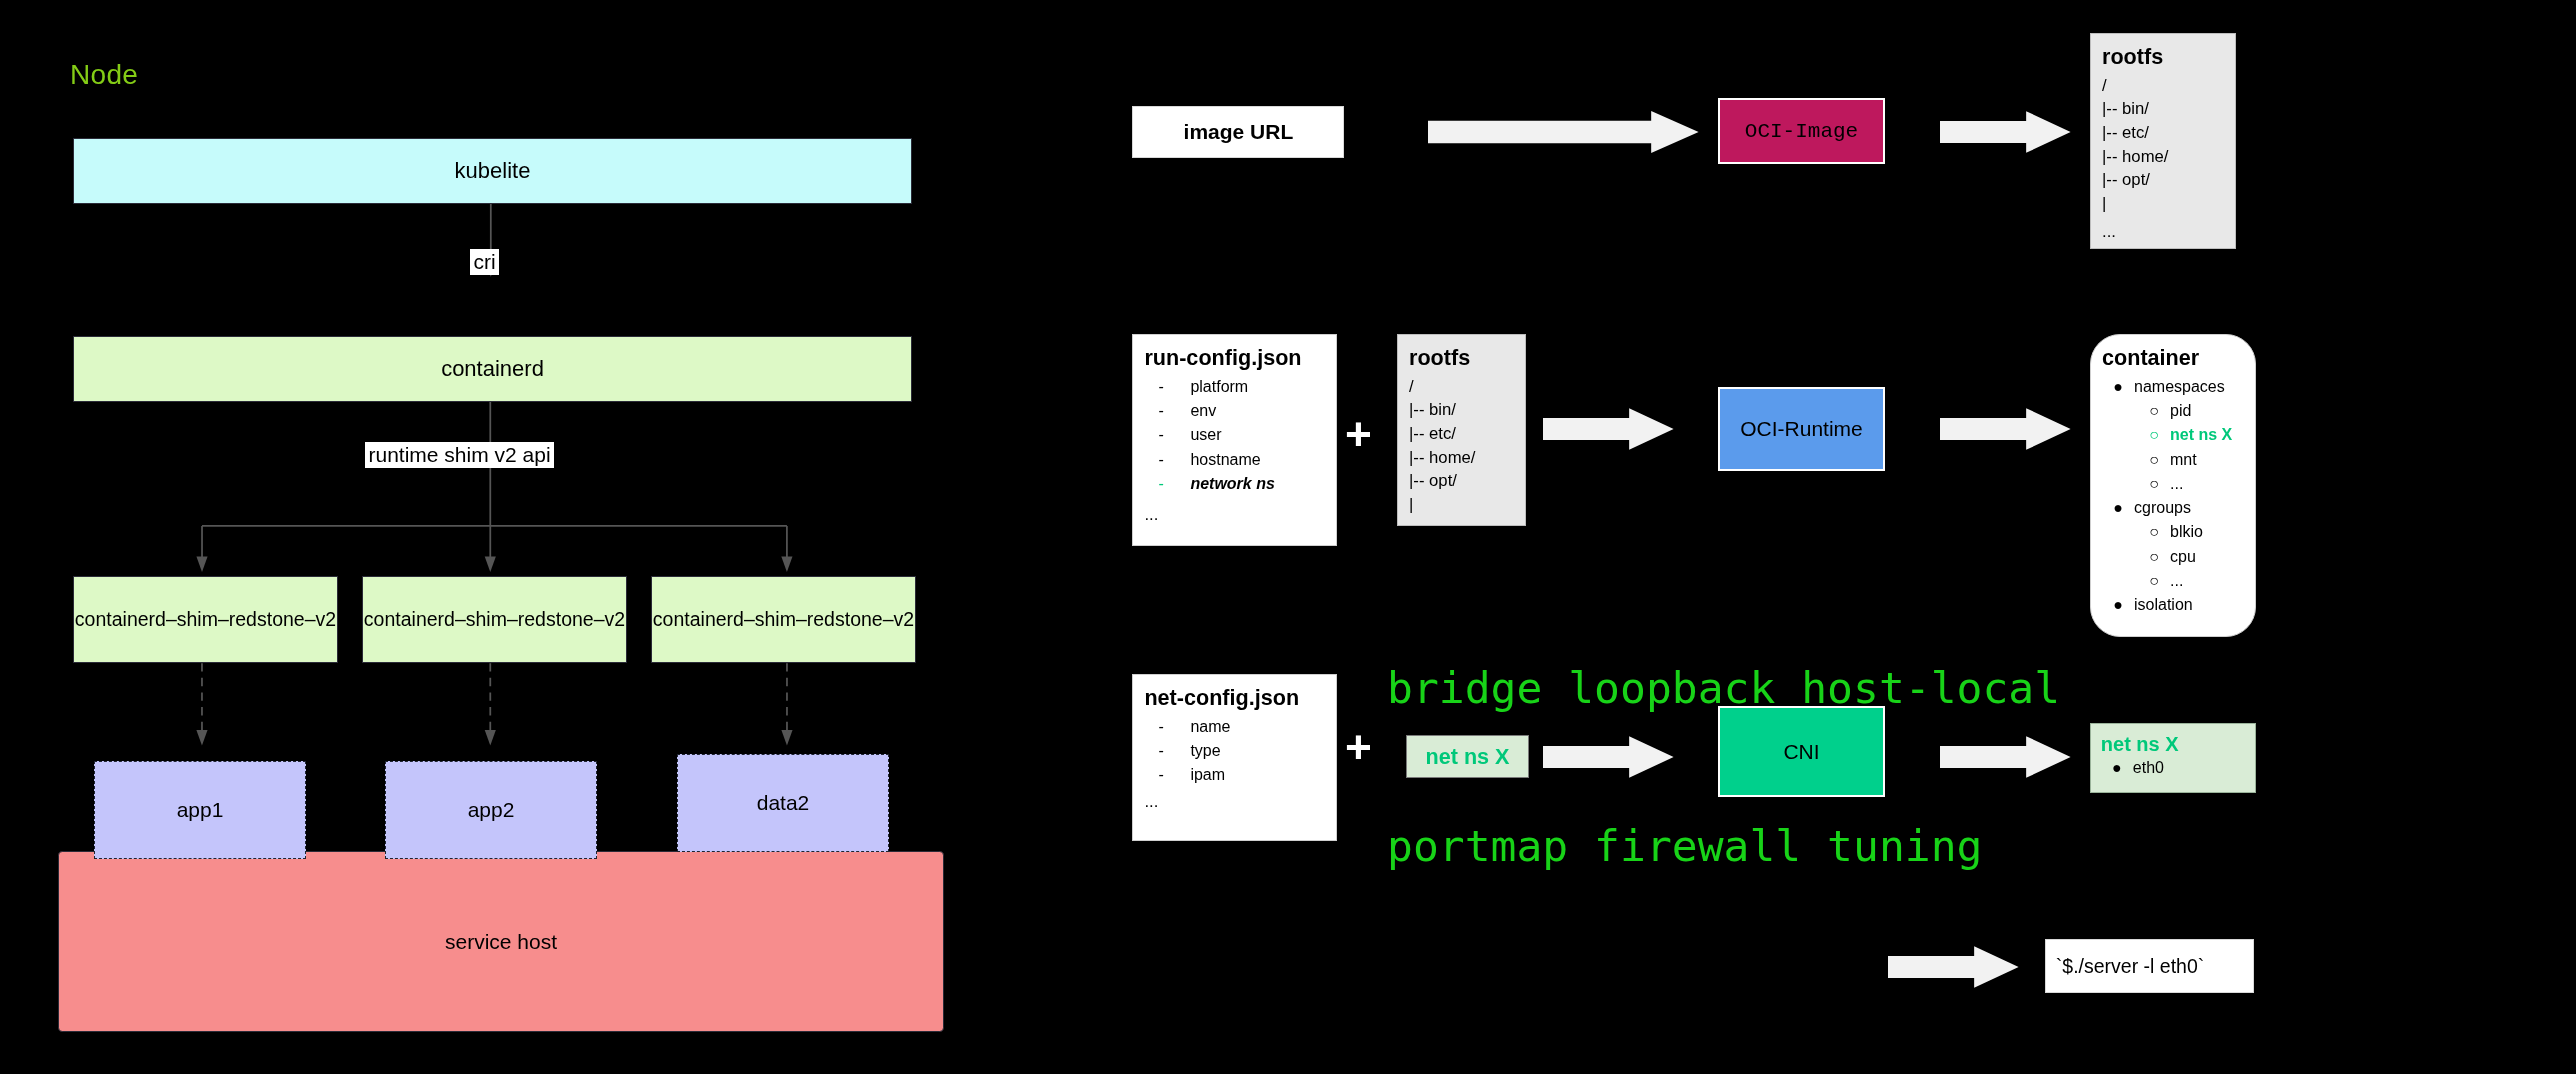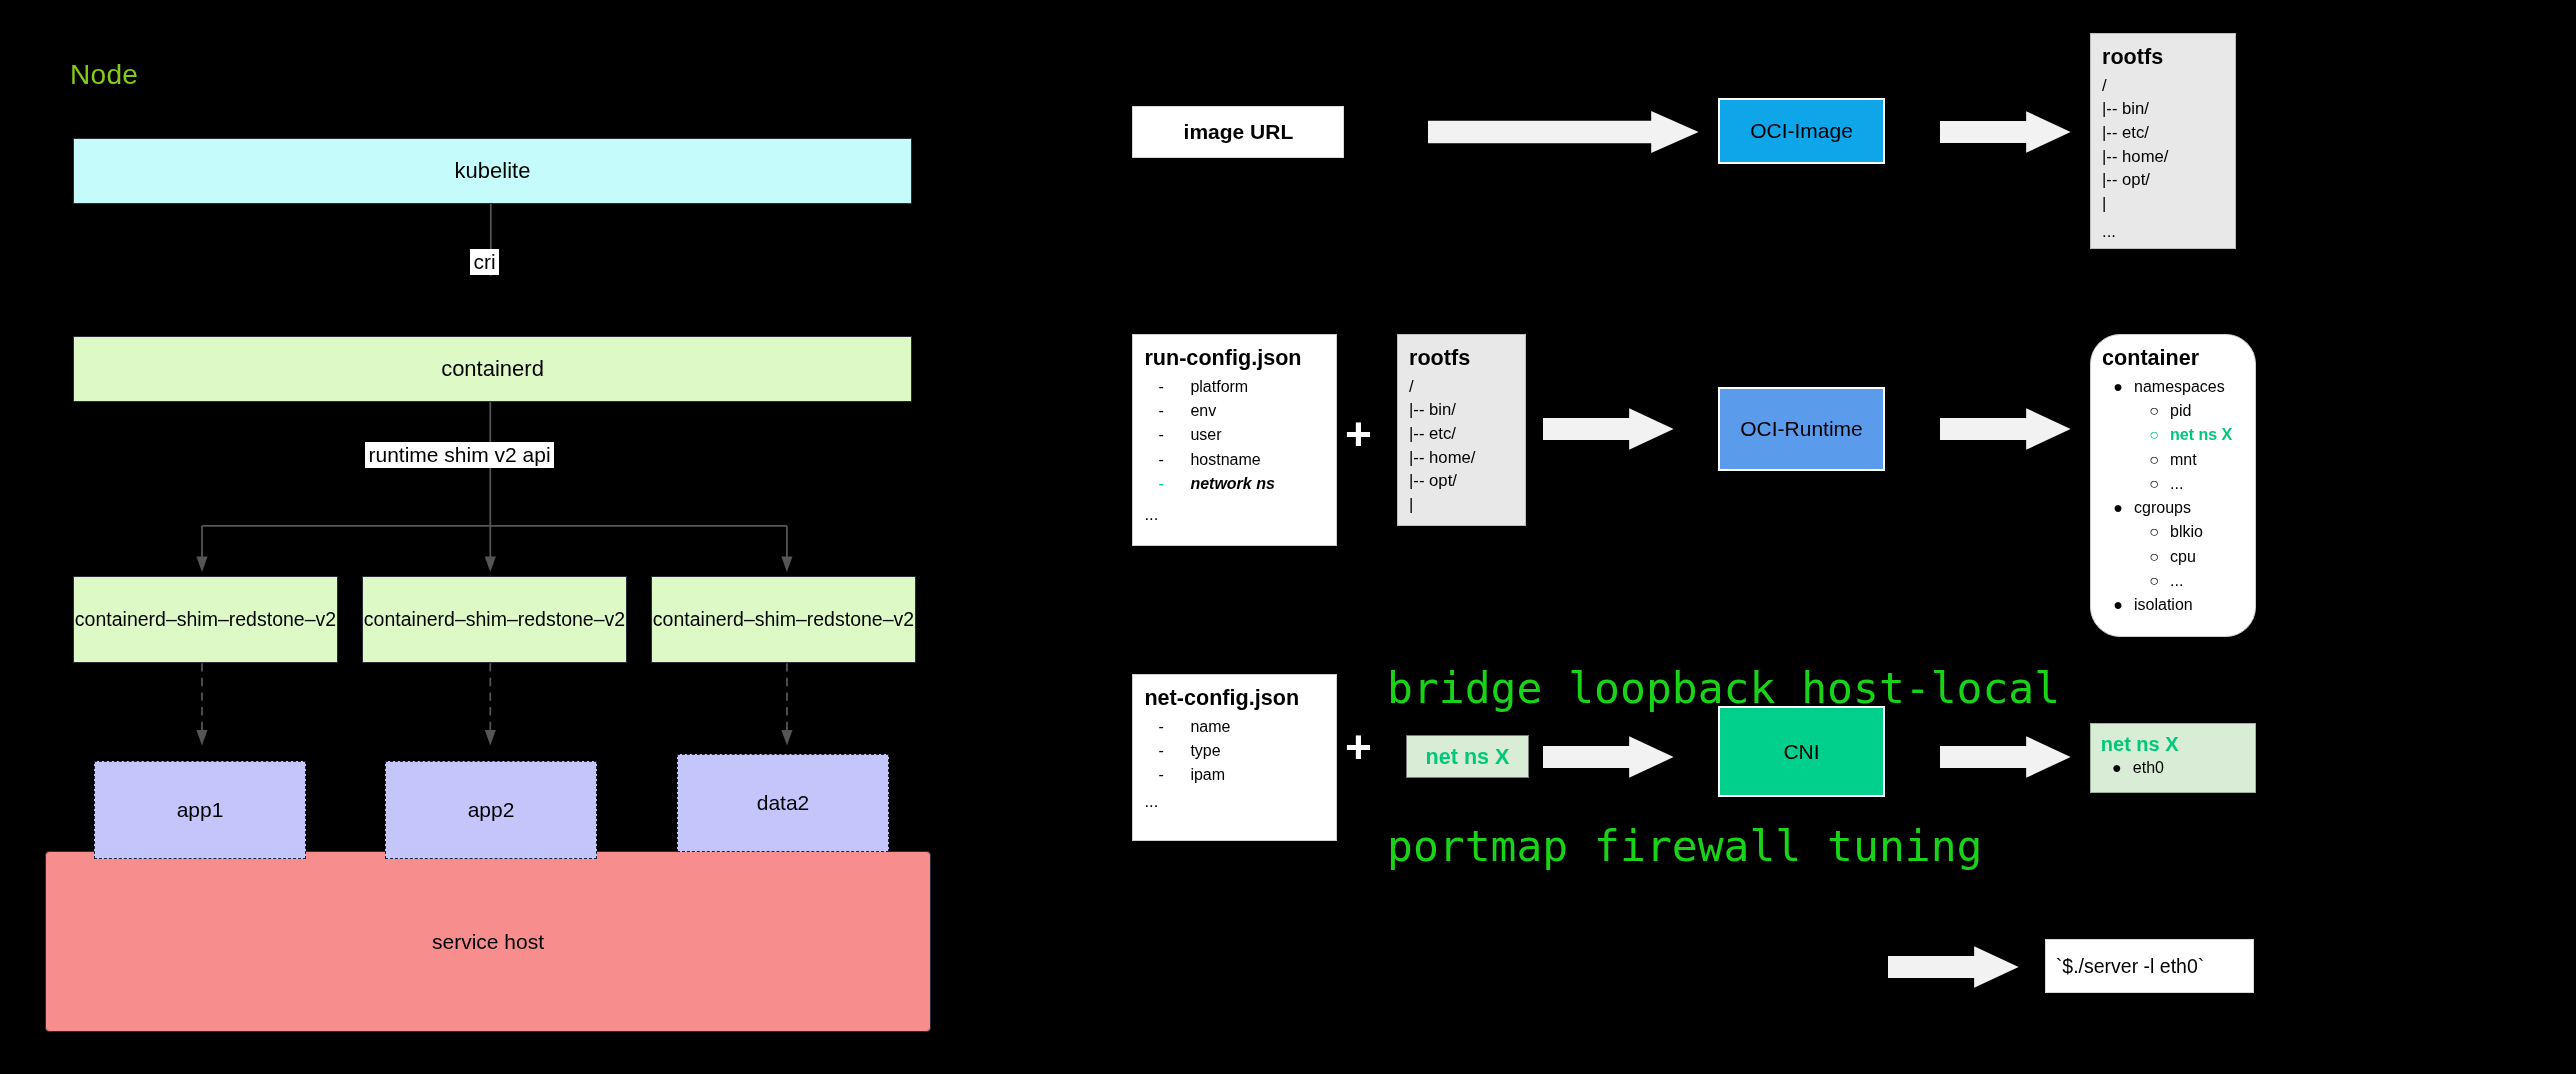--- a/index.html
+++ b/index.html
@@ -40,21 +40,21 @@
   .tree{font-size:16.7px;line-height:1.42;white-space:pre;}
   .li{font-size:16px;line-height:1.52;display:flex;}
   .li .bullet{width:32px;flex:0 0 32px;text-align:center;}
   .li .bullet.dash{text-align:left;padding-left:14px;}
   .li .txt{flex:1;}
   .lvl2{padding-left:36px;}
   .accent-green{color:#00c87a;}
   .bold-ital{font-weight:bold;font-style:italic;}
 
   .solid-box{display:flex;align-items:center;justify-content:center;text-align:center;}
-  .oci-image{background:#0ea5e9;border:2.1px solid #ffffff;font-size:21px;}
+  .oci-image{background:#be185d;border:2.1px solid #ffffff;font-size:21px;font-family:Liberation Mono, monospace;}
   .oci-runtime{background:#5b9bec;border:2.1px solid #ffffff;font-size:21px;}
   .cni{background:#00d08c;border:2.1px solid #ffffff;font-size:21px;}
   .plain-white{background:#ffffff;border:0.7px solid #d8d8d8;font-size:21px;}
   .netns-chip{background:#d9ecd6;border:0.7px solid #7a7a7a;color:#00c87a;font-weight:bold;font-size:21.6px;}
   .netns-card{background:#d9ecd6;border:0.7px solid #9ab39a;text-align:left;padding:8.4px 9.8px;}
   .netns-card .hd{color:#00c87a;font-weight:bold;font-size:20px;line-height:1.2;}
 
   .mono-green{
     font-family:"DejaVu Sans Mono", monospace;
     color:#18d318;font-size:43px;white-space:nowrap;letter-spacing:0px;
@@ -113,21 +113,21 @@
 
   <svg class="abs" style="left:0;top:663px;width:975px;height:91px;" viewBox="0 0 1400 130" width="975" height="91">
     <line x1="290" y1="0" x2="290" y2="100" stroke="#555" stroke-width="2.5" stroke-dasharray="12 9"></line>
     <polygon points="290,118 282,96 298,96" fill="#555"></polygon>
     <line x1="704" y1="0" x2="704" y2="100" stroke="#555" stroke-width="2.5" stroke-dasharray="12 9"></line>
     <polygon points="704,118 696,96 712,96" fill="#555"></polygon>
     <line x1="1130" y1="0" x2="1130" y2="100" stroke="#555" stroke-width="2.5" stroke-dasharray="12 9"></line>
     <polygon points="1130,118 1122,96 1138,96" fill="#555"></polygon>
   </svg>
 
-  <div class="abs box fill-pink" style="left:45px;top:851px;width:886px;height:181px;font-size:21px;align-items:flex-start;padding-top:77px;text-align:right;">
+  <div class="abs box fill-pink" style="left:58px;top:851px;width:886px;height:181px;font-size:21px;align-items:flex-start;padding-top:77px;text-align:right;">
     <span>service host</span>
   </div>
 
   <div class="abs box fill-purple" style="left:94px;top:761px;width:212px;height:98px;font-size:21px;">
     <span>app1</span>
   </div>
   <div class="abs box fill-purple" style="left:385px;top:761px;width:212px;height:98px;font-size:21px;">
     <span>app2</span>
   </div>
   <div class="abs box fill-purple" style="left:677px;top:754px;width:212px;height:98px;font-size:21px;">

